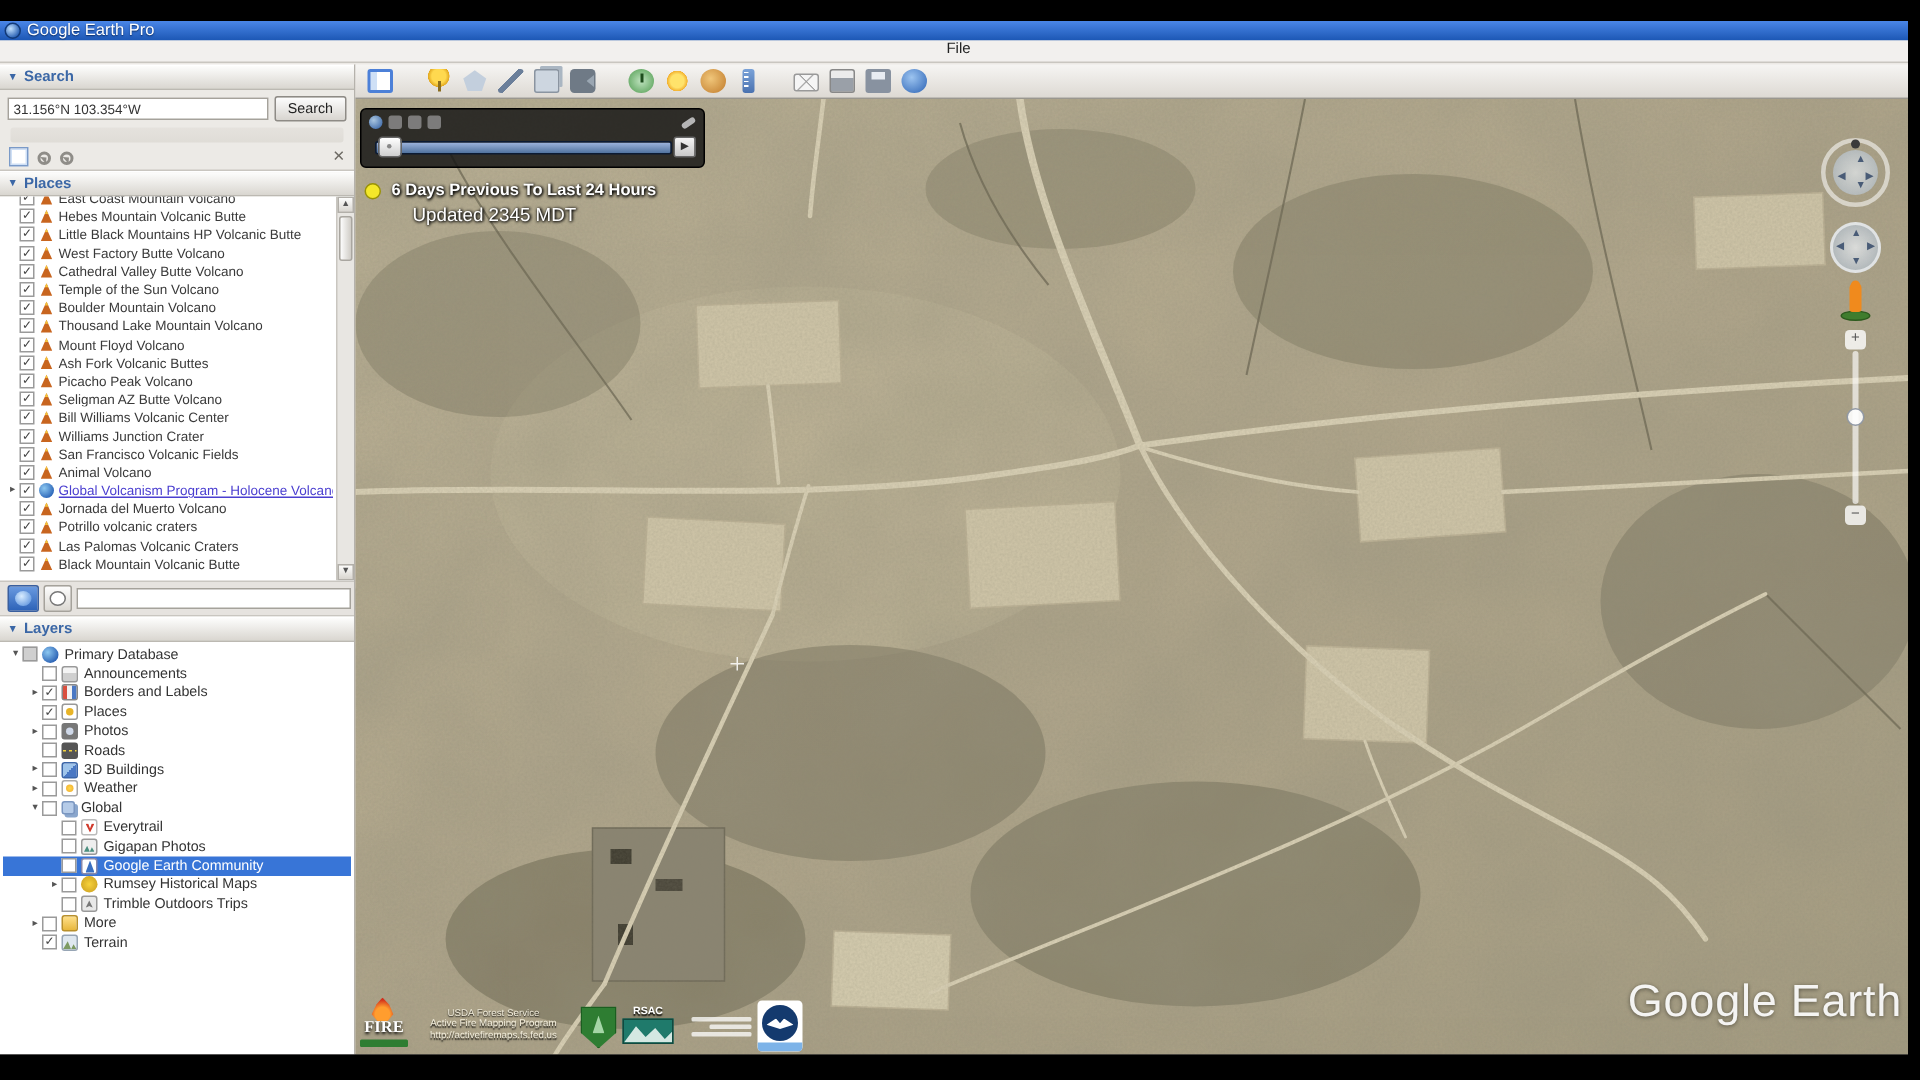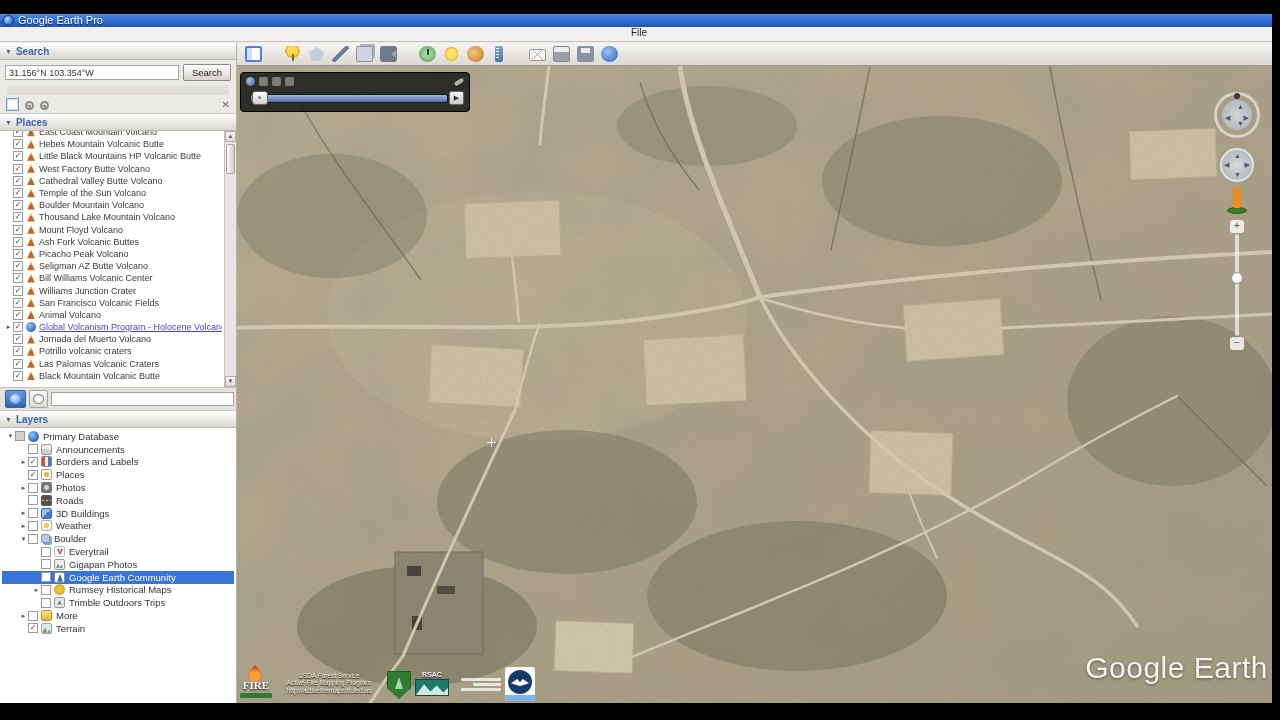--- a/index.html
+++ b/index.html
@@ -477,21 +477,21 @@
               <div class="lrow" style="padding-left: 17px;">
                 <span class="exp">▸</span>
                 <span class="cbx"></span>
                 <span class="lic lic-weather"></span>
                 <span class="llabel">Weather</span>
               </div>
               <div class="lrow" style="padding-left: 17px;">
                 <span class="exp">▾</span>
                 <span class="cbx"></span>
                 <span class="lic lic-gallery"></span>
-                <span class="llabel">Boulder</span>
+                <span class="llabel">Global</span>
               </div>
               <div class="lrow" style="padding-left: 30px;">
                 <span class="exp"></span>
                 <span class="cbx"></span>
                 <span class="lic lic-everytrail"></span>
                 <span class="llabel">Everytrail</span>
               </div>
               <div class="lrow" style="padding-left: 30px;">
                 <span class="exp"></span>
                 <span class="cbx"></span>
@@ -631,20 +631,27 @@
               <span class="tsi"></span>
               <span id="ts-wrench"></span>
             </div>
             <div id="ts-sliderrow">
               <div id="ts-track"></div>
               <div id="ts-handle"></div>
               <div id="ts-end">▶</div>
             </div>
           </div>
 
+          <div id="firetext">
+            <div id="fireline1">
+              <span id="firedot"></span>
+              <span>6 Days Previous To Last 24 Hours</span>
+            </div>
+            <div id="fireline2">Updated  2345 MDT</div>
+          </div>
 
           <div id="crosshair"></div>
 
           <div id="logos">
             <div id="firelogo">
               <div id="flame"></div>
               <div id="fireword">FIRE</div>
               <div id="firebar"></div>
             </div>
             <div id="credits">

